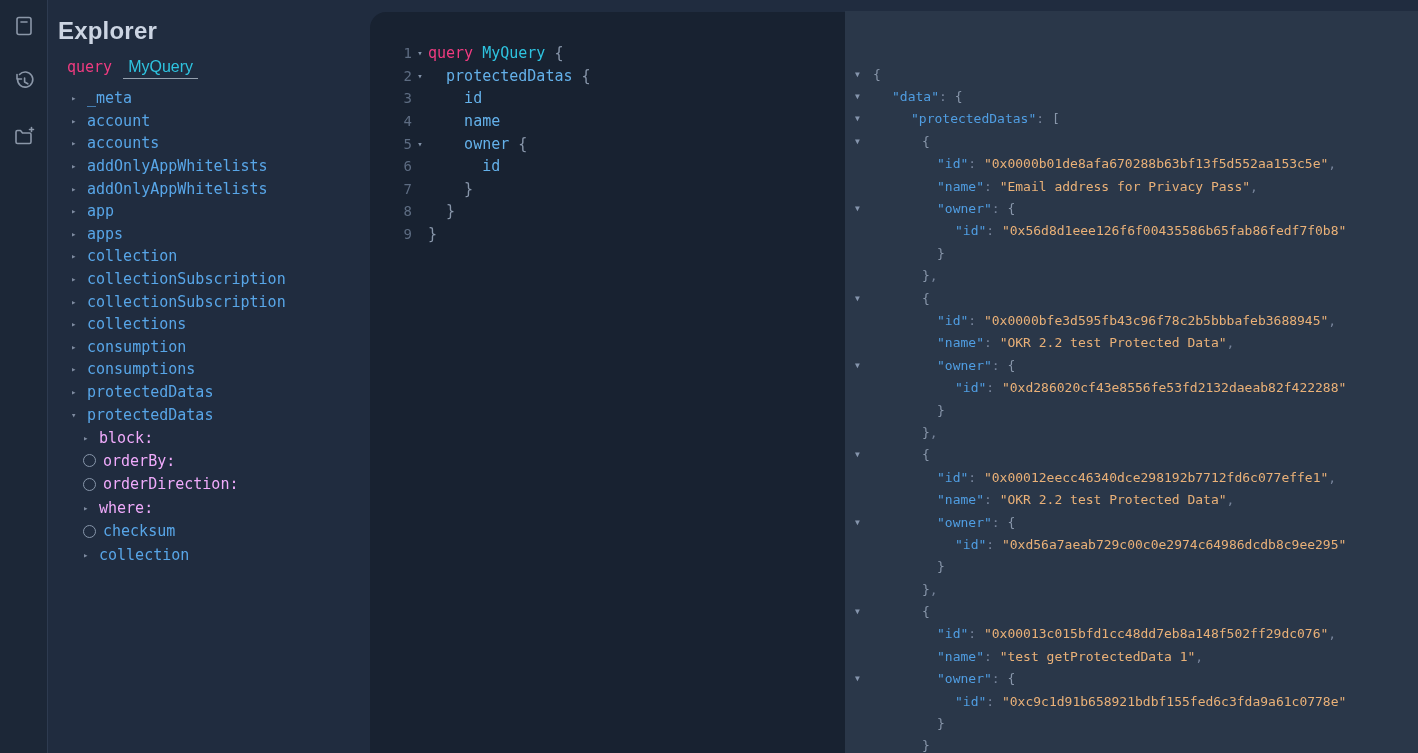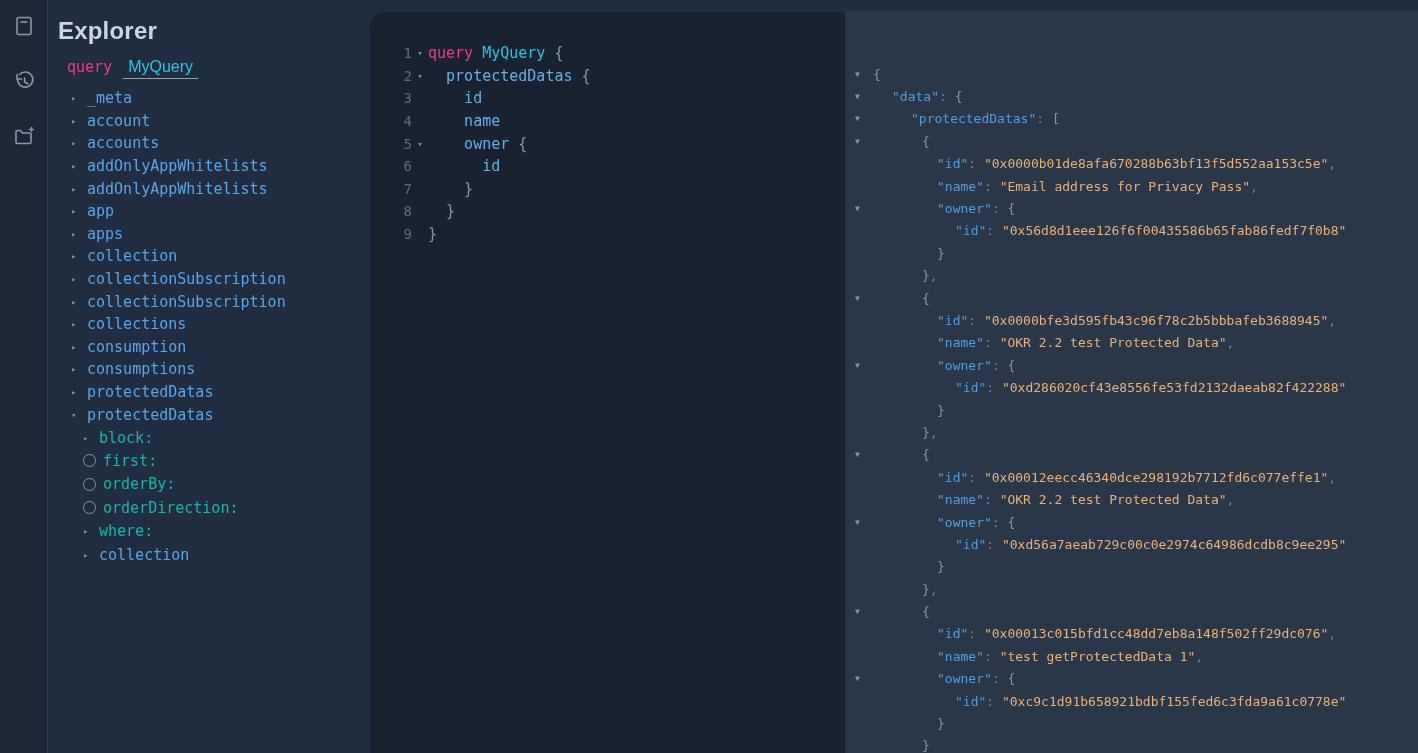--- a/index.html
+++ b/index.html
@@ -27,21 +27,21 @@
   .tree { padding:8px 0 0 30px; }
   .t-row { height:22.6px; display:flex; align-items:center; cursor:pointer; white-space:nowrap; }
   .t-row.child { height:23.4px; margin-left:12px; }
   .caret { width:16px; font-size:9px; color:#7e8ba0; flex:0 0 16px; text-align:left; }
   .radio { width:13px; height:13px; border:1.5px solid #8796aa; border-radius:50%;
            flex:0 0 13px; margin-right:7px; }
   .checkmark { width:15px; height:15px; border-radius:50%; background:#69abf2; color:#ffffff;
                font-size:9px; line-height:15px; text-align:center; flex:0 0 15px; margin-right:6px;
                font-family:"DejaVu Sans", sans-serif; }
   .t-label { font-size:15px; color:#58a6e8; }
-  .t-label.arg { color:#14b8a6; }
+  .t-label.arg { color:#f0abfc; }
 
   
   .editor-panel { position:absolute; left:370px; top:12px; width:475px; height:741px;
                   background:#182231; border-radius:16px 0 0 0; }
   .editor-lines { position:absolute; left:22px; top:30px; }
   .code-line { height:22.6px; display:flex; align-items:center; white-space:pre; font-size:15px; }
   .g-num { width:20px; text-align:right; color:#5d6c82; font-size:14px; flex:0 0 20px; }
   .g-fold { width:16px; text-align:center; color:#8292a8; font-size:9px; flex:0 0 16px; cursor:pointer; }
   .tok-kw { color:#f03b80; } .tok-op { color:#2ec4e0; }
   .tok-field { color:#64b1ea; } .tok-punc { color:#8896aa; }
@@ -156,33 +156,33 @@
         <div class="t-row">
           <span class="caret">▾</span>
           <span class="t-label">protectedDatas</span>
         </div>
         <div class="t-row child">
           <span class="caret">▸</span>
           <span class="t-label arg">block:</span>
         </div>
         <div class="t-row child">
           <span class="radio"></span>
-          <span class="t-label arg">first:</span>
-        </div>
-        <div class="t-row child">
-          <span class="radio"></span>
           <span class="t-label arg">orderBy:</span>
         </div>
         <div class="t-row child">
           <span class="radio"></span>
           <span class="t-label arg">orderDirection:</span>
         </div>
         <div class="t-row child">
           <span class="caret">▸</span>
           <span class="t-label arg">where:</span>
+        </div>
+        <div class="t-row child">
+          <span class="radio"></span>
+          <span class="t-label">checksum</span>
         </div>
         <div class="t-row child">
           <span class="caret">▸</span>
           <span class="t-label">collection</span>
         </div>
         <div class="t-row child">
           <span class="caret">▸</span>
           <span class="t-label">consumptions</span>
         </div>
         <div class="t-row child">

